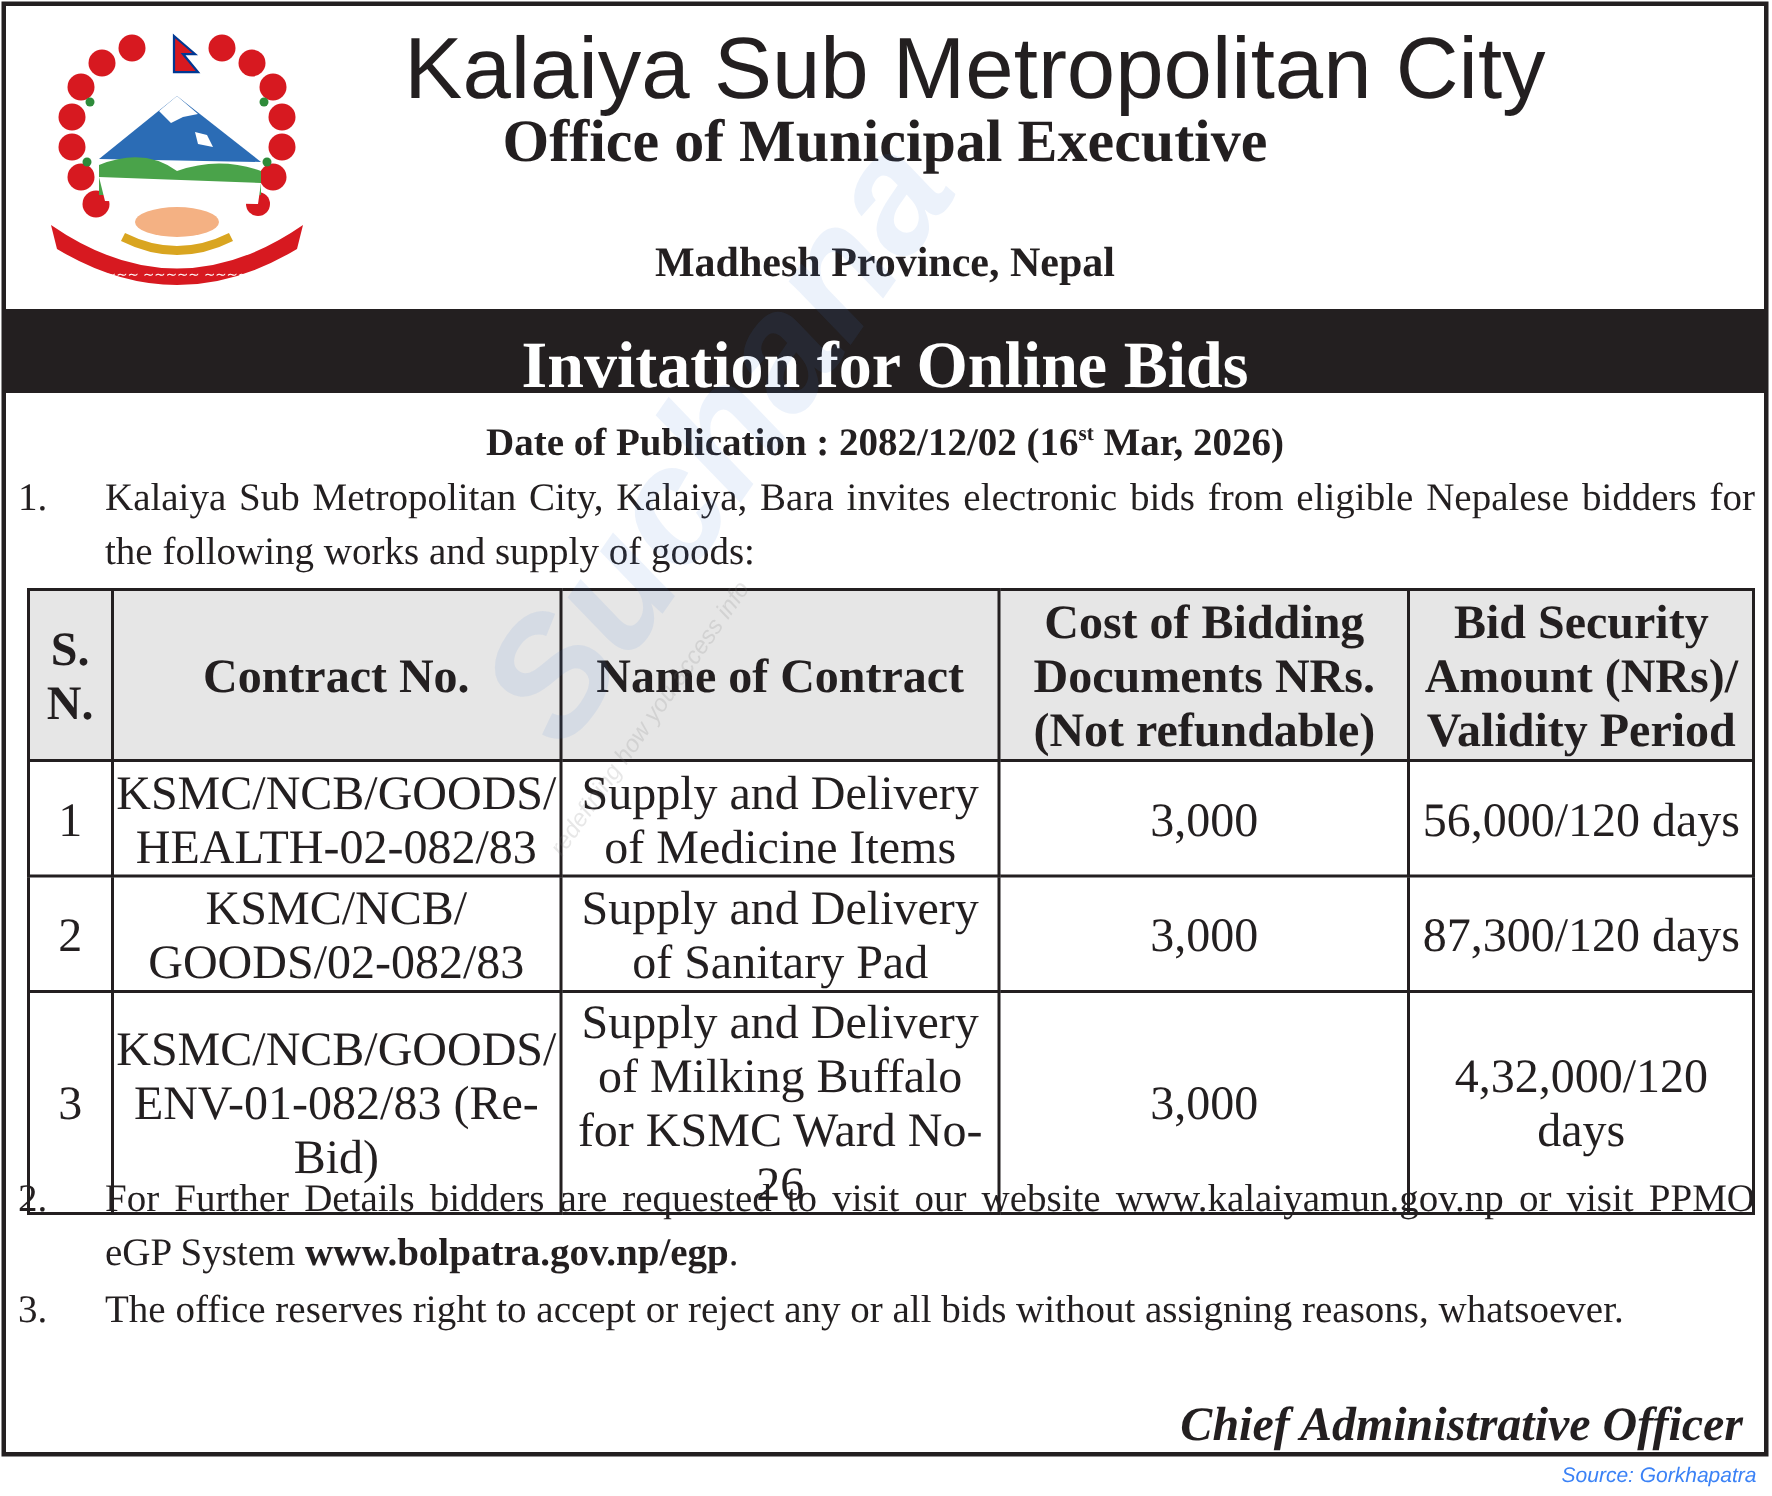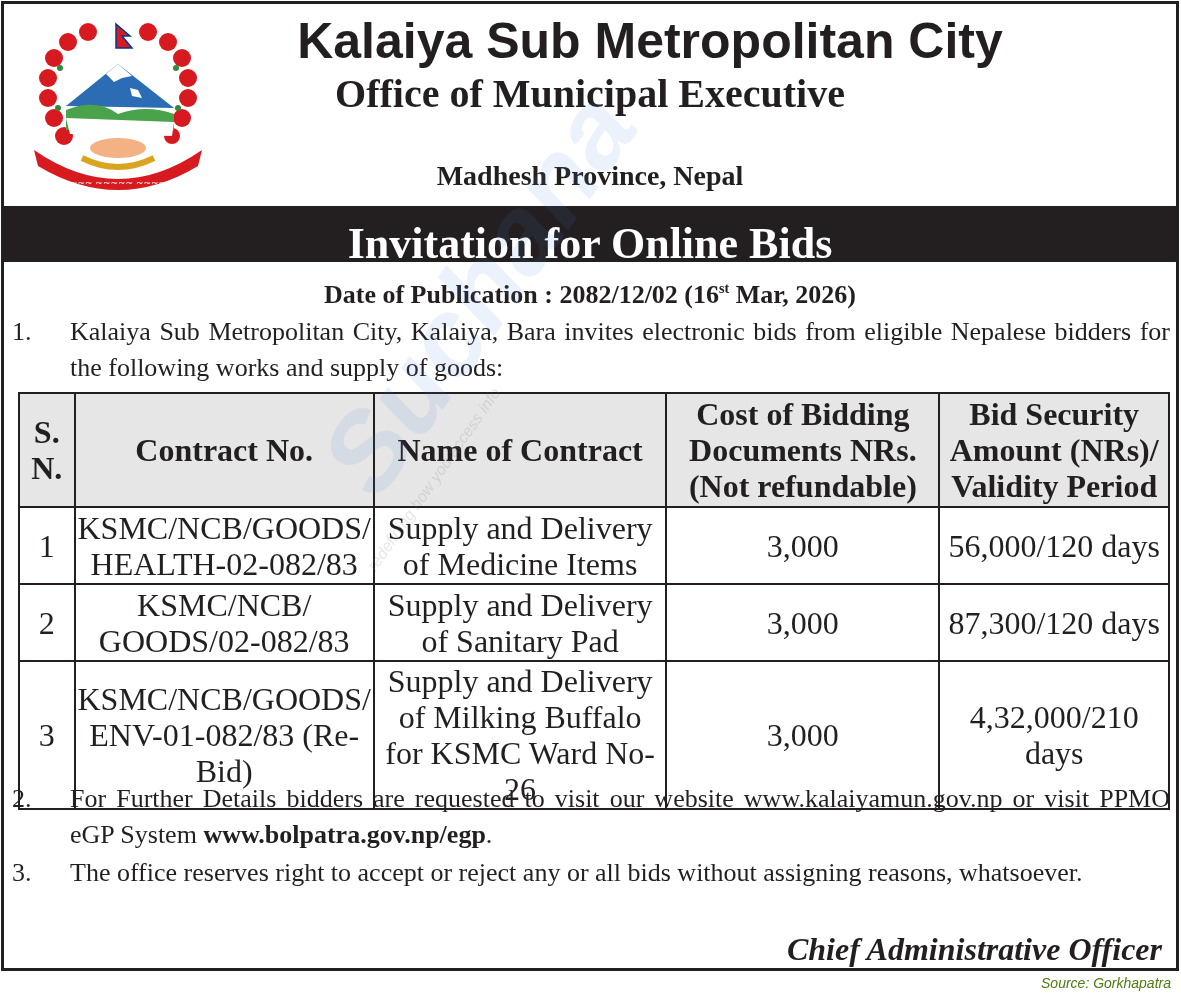--- a/index.html
+++ b/index.html
@@ -21,21 +21,21 @@
   .watermark-sub {
     position: absolute; left: 360px; top: 560px; transform: rotate(-55deg);
     transform-origin: left top; font-family: "Liberation Sans", sans-serif;
     font-style: italic; font-size: 16px; color: rgba(120,120,120,0.18);
     white-space: nowrap; z-index: 5; pointer-events: none;
   }
 
   
   .emblem { position: absolute; left: 22px; top: 14px; width: 184px; height: 180px; }
   .hdr { position: absolute; left: 206px; right: 0; text-align: center; }
-  .hdr-city { top: 8px; font-family: "Liberation Sans", sans-serif; font-weight: bold; font-size: 50px; letter-spacing: 0px; left: 180px; right: 60px; }
+  .hdr-city { top: 8px; font-family: "Liberation Sans", sans-serif; font-weight: normal; font-size: 58px; letter-spacing: 0px; left: 180px; right: 60px; }
   .hdr-office { top: 66px; font-weight: bold; font-size: 40px; left: 120px; right: 120px; }
   .hdr-place { top: 114px; font-weight: bold; font-size: 33px; left: 120px; right: 120px; }
   .hdr-prov { top: 156px; font-weight: bold; font-size: 28px; left: 120px; right: 120px; }
 
   .banner {
     position: absolute; left: 0; top: 202px; width: 1172px; height: 56px;
     background: #231f20; color: #ffffff; text-align: center;
     font-weight: bold; font-size: 44px; line-height: 76px;
   }
 
@@ -67,21 +67,21 @@
   .c-no { width: 290px; }
   .c-name { width: 320px; margin-top: 28px; }
   .c-cost { width: 291px; }
   .c-sec { width: 239px; }
 
   .signature {
     position: absolute; right: 14px; top: 927px; font-weight: bold; font-style: italic; font-size: 32px;
   }
   .source {
     position: absolute; right: 10px; top: 975px; font-family: "Liberation Sans", sans-serif;
-    font-style: italic; font-size: 14px; color: #4d7c0f;
+    font-style: italic; font-size: 14px; color: #3b82f6;
   }
 </style>
 </head>
 <body>
 
 <div class="frame">
 
   <div class="emblem">
     <svg width="184" height="180" viewBox="0 0 184 180">
 
@@ -163,21 +163,21 @@
         <td>KSMC/NCB/ GOODS/02-082/83</td>
         <td>Supply and Delivery of Sanitary Pad</td>
         <td>3,000</td>
         <td>87,300/120 days</td>
       </tr>
       <tr class="r3">
         <td>3</td>
         <td>KSMC/NCB/GOODS/ ENV-01-082/83 (Re-Bid)</td>
         <td>Supply and Delivery of Milking Buffalo for KSMC Ward No-26</td>
         <td>3,000</td>
-        <td>4,32,000/210 days</td>
+        <td>4,32,000/120 days</td>
       </tr>
     </tbody>
   </table>
 
   <div class="para p2">
     <span class="num">2.</span>
     <div class="txt"><span>For Further Details bidders are requested to visit our website www.kalaiyamun.gov.np or visit PPMO eGP System </span><span class="bold">www.bolpatra.gov.np/egp</span><span>.</span></div>
   </div>
 
   <div class="para p3">

